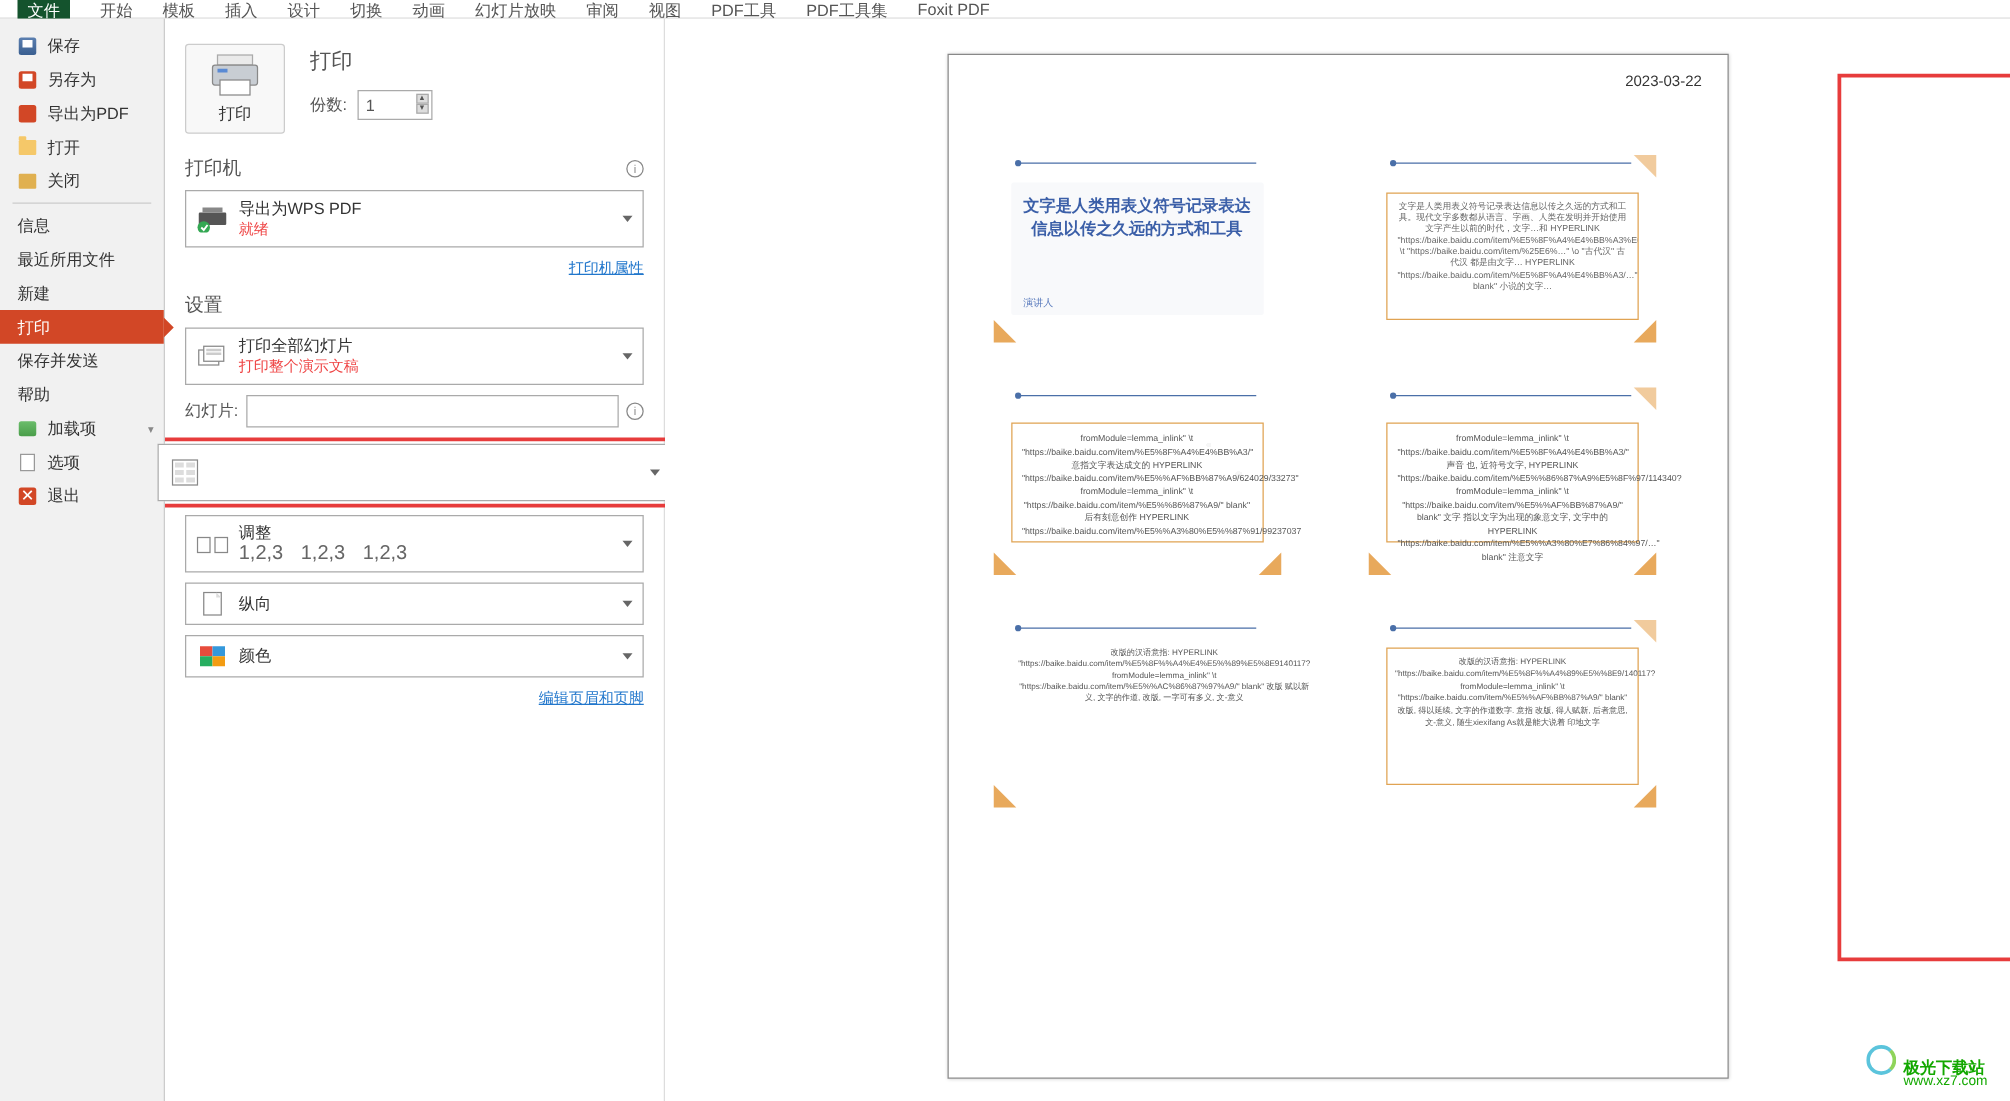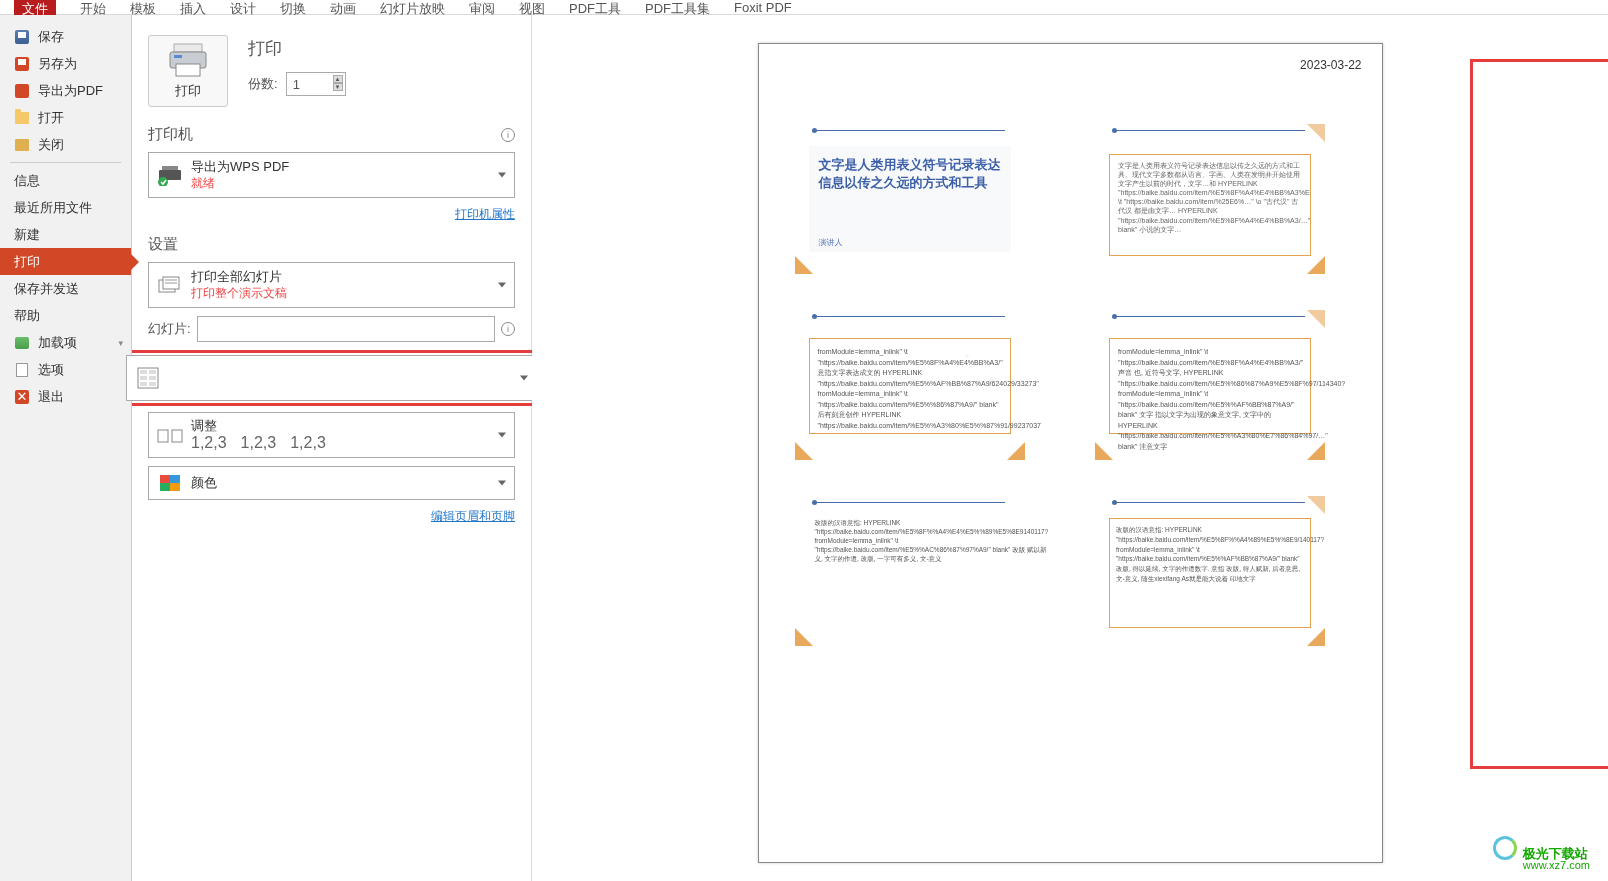--- a/index.html
+++ b/index.html
@@ -1,19 +1,19 @@
 <!DOCTYPE html>
 <html><head>
 <meta charset="utf-8">
 <style>
 * { margin: 0; padding: 0; box-sizing: border-box; font-family: "Microsoft YaHei", Arial, sans-serif; }
 body { background: #fff; width: 1608px; height: 881px; overflow: hidden; position: relative; }
 
 .ribbon-tabs { height: 15px; display: flex; align-items: flex-start; padding-left: 14px; gap: 24px; font-size: 13px; color: #555; background: #fff; border-bottom: 1px solid #d9d9d9; }
-.ribbon-tabs .tab-active { background: #b91c1c; color: #fff; padding: 0 8px; height: 15px; display: flex; align-items: flex-start; }
+.ribbon-tabs .tab-active { background: #14532d; color: #fff; padding: 0 8px; height: 15px; display: flex; align-items: flex-start; }
 
 .main-wrap { display: flex; height: 866px; }
 
 .sidebar { width: 132px; background: #f1f1f1; border-right: 1px solid #ccc; padding-top: 8px; position: relative; }
 .side-item { display: flex; align-items: center; height: 27px; padding-left: 14px; font-size: 13px; color: #333; cursor: pointer; gap: 8px; }
 .side-item.with-icon { padding-left: 14px; }
 .side-item .icon-box { width: 16px; height: 16px; display: flex; align-items: center; justify-content: center; }
 .side-item.no-icon { padding-left: 14px; }
 .side-sep { height: 1px; background: #ccc; margin: 4px 10px; }
 .side-menu-current { background: #d24726; color: #fff; position: relative; }
@@ -66,21 +66,21 @@
 .color-icon { width: 20px; height: 16px; display: grid; grid-template-columns: 1fr 1fr; grid-template-rows: 1fr 1fr; }
 .color-icon div:nth-child(1){ background:#e74c3c; }
 .color-icon div:nth-child(2){ background:#3498db; }
 .color-icon div:nth-child(3){ background:#27ae60; }
 .color-icon div:nth-child(4){ background:#f39c12; }
 
 .preview-area { flex: 1; background: #fff; position: relative; display: flex; justify-content: center; align-items: flex-start; padding-top: 28px; }
 .preview-page { width: 625px; height: 820px; background: #fff; border: 1px solid #888; position: relative; padding: 30px 36px; box-shadow: 0 0 3px rgba(0,0,0,0.2); }
 .preview-highlight { position: absolute; top: 44px; left: 938px; width: 556px; height: 710px; border: 3px solid #e73c3c; pointer-events: none; z-index: 5; }
 .preview-date { position: absolute; top: 14px; right: 20px; font-size: 12px; color: #333; }
-.slide-grid { display: grid; grid-template-columns: 1fr 1fr; gap: 36px 50px; margin-top: 50px; }
+.slide-grid { display: grid; grid-template-columns: 1fr 1fr; gap: 36px 50px; margin-top: 50px; text-align: center; }
 .mini-slide { width: 230px; height: 150px; background: #fff; position: relative; }
 .mini-slide .top-line { position:absolute; top:6px; left:20px; right:20px; height:1px; background:#4a6fa8; }
 .mini-slide .top-line::before { content:''; position:absolute; left:-3px; top:-2px; width:5px; height:5px; background:#4a6fa8; border-radius:50%; }
 .mini-slide .corner-bl { position:absolute; bottom:0; left:0; width:0; height:0; border-right:18px solid transparent; border-bottom:18px solid #e8a95c; }
 .mini-slide .corner-br { position:absolute; bottom:0; right:0; width:0; height:0; border-left:18px solid transparent; border-bottom:18px solid #e8a95c; }
 .mini-slide .corner-tr { position:absolute; top:0; right:0; width:0; height:0; border-left:18px solid transparent; border-top:18px solid #e8a95c; opacity:0.6; }
 .grey-block { position:absolute; top:22px; left:14px; right:14px; bottom:22px; background:#f8f9fb; border-radius:2px; }
 .slide-title-text { position:absolute; top:32px; left:24px; right:24px; font-size:13px; font-weight:bold; color:#3b5fa8; line-height:1.4; }
 .slide-speaker { position:absolute; bottom:26px; left:24px; font-size:8px; color:#5577bb; }
 .slide2-box { position:absolute; top:30px; left:14px; right:14px; bottom:18px; border:1px solid #e0a352; padding:6px 8px; font-size:7px; color:#666; line-height:1.3; overflow:hidden; }
@@ -289,20 +289,32 @@
           <span class="dd-title">调整</span>
           <div class="collate-nums">
             <span>1,2,3</span>
             <span>1,2,3</span>
             <span>1,2,3</span>
           </div>
         </div>
       <div class="dd-caret"></div>
     </div>
 
+    <div class="dropdown single">
+      <div class="dd-icon">
+          <svg width="16" height="20" viewBox="0 0 16 20">
+            <rect x="1" y="1" width="14" height="18" fill="#fff" stroke="#888"></rect>
+            <path d="M11 1 L15 5 L11 5 Z" fill="#ddd"></path>
+          </svg>
+        </div>
+      <div class="dd-text">
+          <span class="dd-title">纵向</span>
+        </div>
+      <div class="dd-caret"></div>
+    </div>
 
     <div class="dropdown single">
       <div class="dd-icon">
           <div class="color-icon">
             <div></div>
             <div></div>
             <div></div>
             <div></div>
           </div>
         </div>

